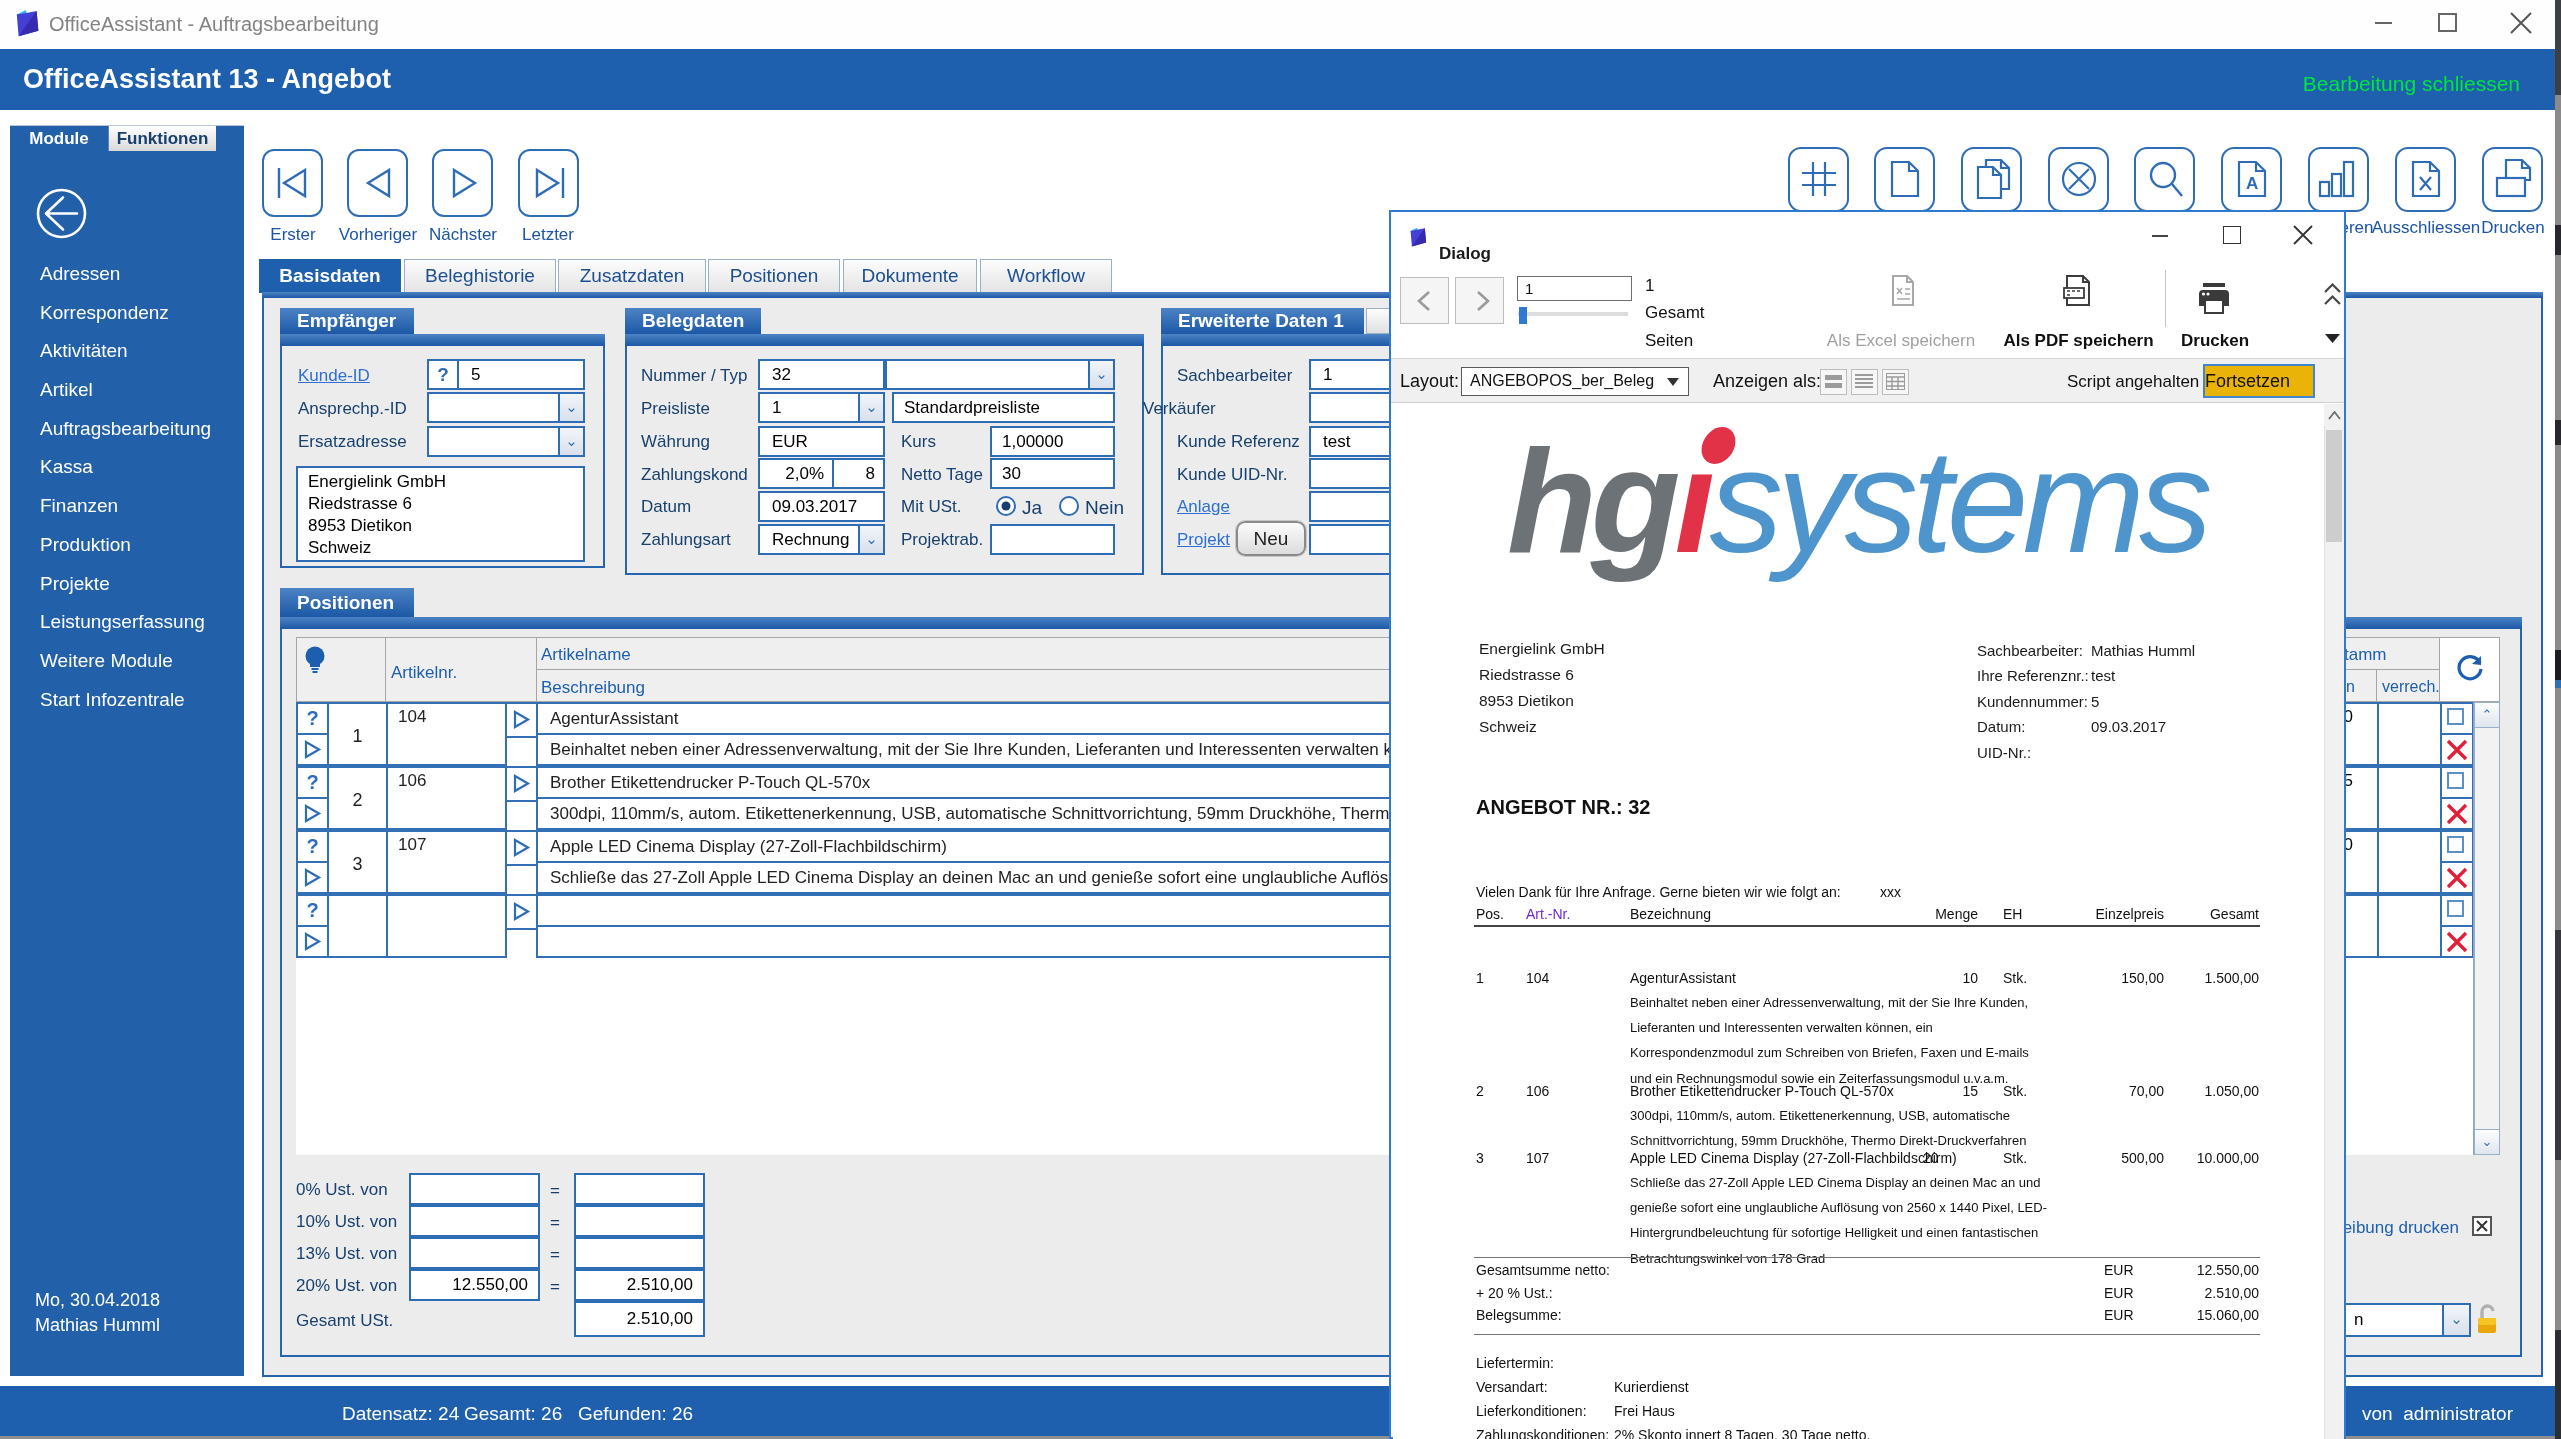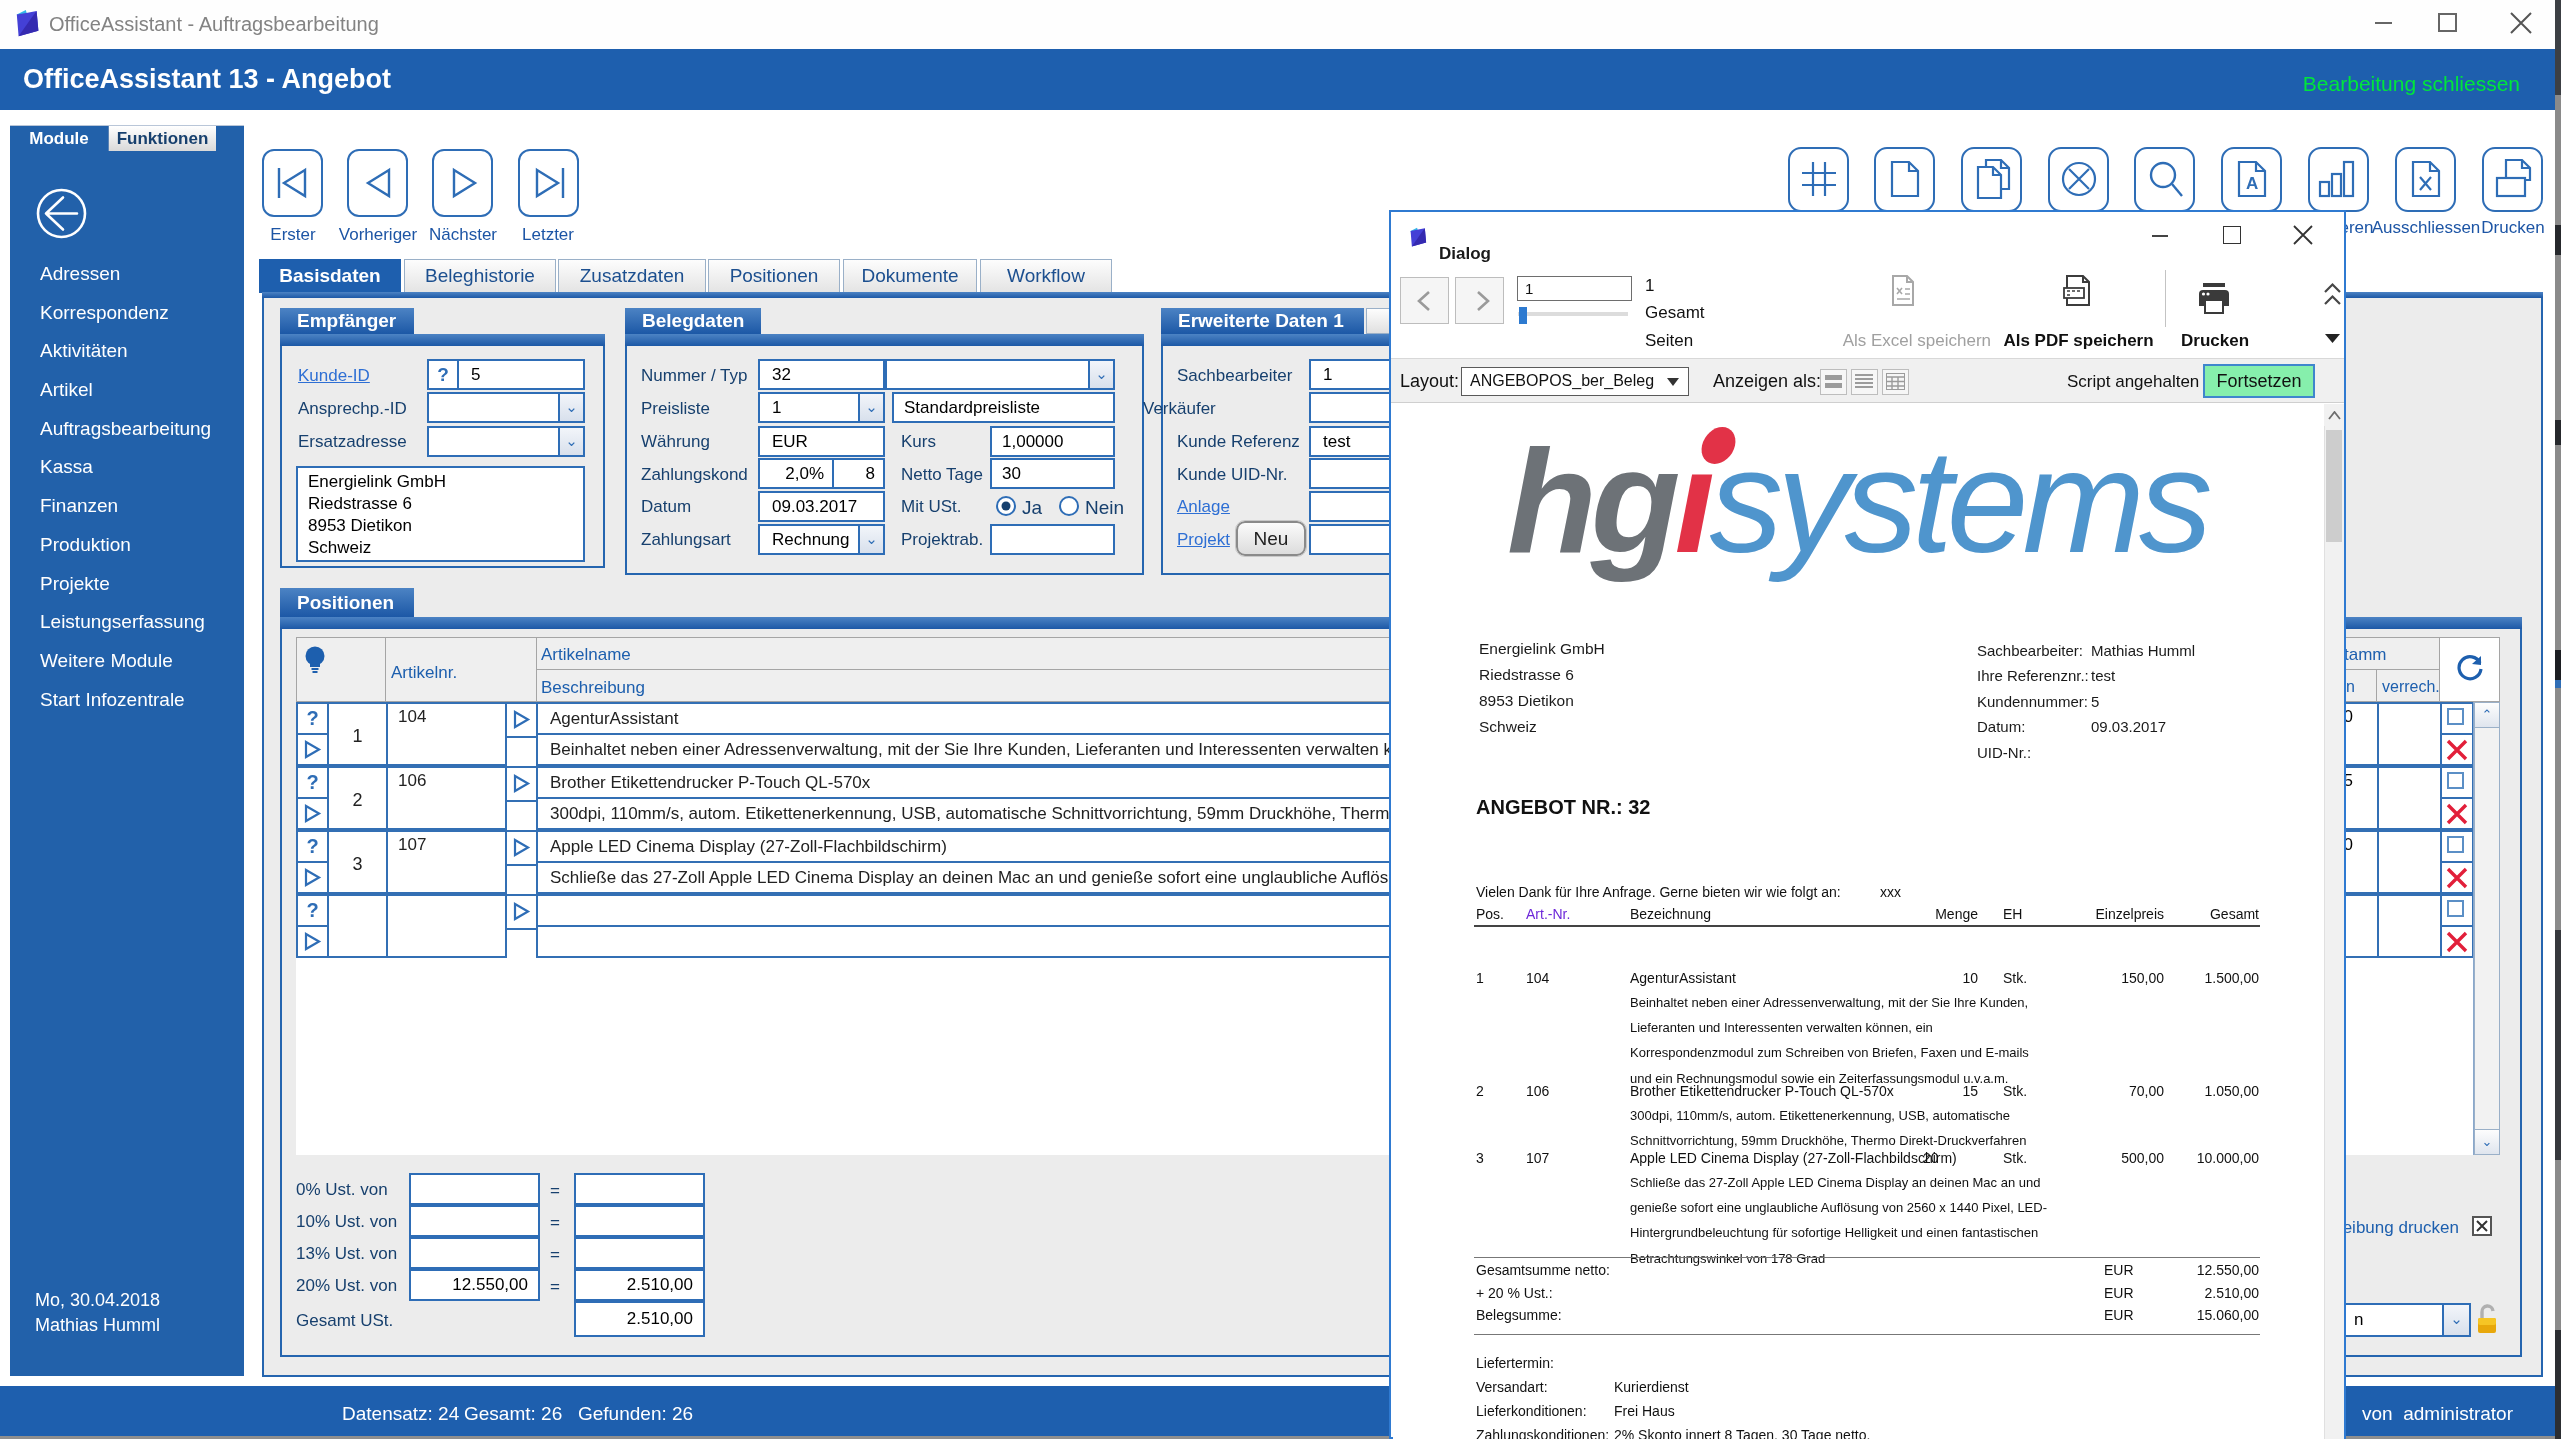--- a/index.html
+++ b/index.html
@@ -452,21 +452,21 @@
   <div class="abs" style="left:128px;top:95px;width:8px;height:17px;background:#2d7ad0"></div>
   <div class="abs" style="left:254px;top:64px;font-size:17px;color:#111">1</div>
   <div class="abs" style="left:254px;top:91px;font-size:17px;color:#111">Gesamt</div>
   <div class="abs" style="left:254px;top:119px;font-size:17px;color:#111">Seiten</div>
   <svg class="abs" style="left:500px;top:63px" width="24" height="31" viewBox="0 0 24 31">
     <path d="M2 1 H16 L22 7 V30 H2 Z" fill="none" stroke="#a8a8a8" stroke-width="2"></path>
     <path d="M16 1 V7 H22" fill="none" stroke="#a8a8a8" stroke-width="2"></path>
     <path d="M6 13 l5 6 M11 13 l-5 6" stroke="#a8a8a8" stroke-width="1.6"></path>
     <path d="M14 14 h5 M14 19 h5 M6 24 h13" stroke="#a8a8a8" stroke-width="1.6"></path>
   </svg>
-  <div class="abs" style="left:420px;top:119px;width:180px;text-align:right;font-size:17px;color:#a0a0a0">Als Excel speichern</div>
+  <div class="abs" style="left:420px;top:119px;width:180px;text-align:center;font-size:17px;color:#a0a0a0">Als Excel speichern</div>
   <svg class="abs" style="left:672px;top:63px" width="28" height="31" viewBox="0 0 28 31">
     <path d="M4 1 H20 L26 7 V30 H4 Z" fill="none" stroke="#3c3c3c" stroke-width="2"></path>
     <path d="M20 1 V7 H26" fill="none" stroke="#3c3c3c" stroke-width="2"></path>
     <rect x="1" y="13" width="20" height="10" fill="#fff" stroke="#3c3c3c" stroke-width="1.8"></rect>
     <path d="M4 16 h3 M9 16 h3 M14 16 h3 M4 20 h3" stroke="#3c3c3c" stroke-width="1.4"></path>
   </svg>
   <div class="abs" style="left:600px;top:119px;width:175px;text-align:center;font-size:17px;font-weight:bold;color:#111">Als PDF speichern</div>
   <div class="abs" style="left:774px;top:58px;width:1px;height:57px;background:#c3c3c3"></div>
   <svg class="abs" style="left:806px;top:70px" width="34" height="33" viewBox="0 0 34 33">
     <rect x="6" y="1" width="22" height="4" fill="#3a3a3a"></rect>
@@ -496,21 +496,21 @@
   <div class="abs" style="left:460px;top:157px;width:27px;height:26px;background:#f6f6f6;border:1px solid #bdbdbd"></div>
   <svg class="abs" style="left:464px;top:162px" width="19" height="16">
       <path d="M0 1 h18 M0 5 h18 M0 9 h18 M0 13 h18" stroke="#9b9b9b" stroke-width="2"></path>
     </svg>
   <div class="abs" style="left:491px;top:157px;width:27px;height:26px;background:#f6f6f6;border:1px solid #bdbdbd"></div>
   <svg class="abs" style="left:495px;top:161px" width="19" height="17">
       <rect x="0.5" y="0.5" width="18" height="16" fill="none" stroke="#9b9b9b"></rect>
       <path d="M0 4 h18 M6 4 v13 M12 4 v13 M0 8.5 h18 M0 13 h18" stroke="#9b9b9b" stroke-width="1.4"></path>
     </svg>
   <div class="abs" style="left:676px;top:160px;font-size:17px;color:#111">Script angehalten</div>
-  <div class="abs" style="left:812px;top:152px;width:112px;height:34px;background:#86efac;border:2px solid #3f86cd;font-size:18px;color:#111;text-align:center;line-height:30px">Fortsetzen</div>
+  <div class="abs" style="left:812px;top:152px;width:112px;height:34px;background:#eab308;border:2px solid #3f86cd;font-size:18px;color:#111;text-align:left;line-height:30px">Fortsetzen</div>
 
   <div class="abs" style="left:2px;top:192px;width:931px;height:1035px;background:#fff;overflow:hidden">
 
     <div class="abs" style="left:114px;top:24px;font-style:italic;font-size:147px;line-height:1;letter-spacing:-6px">
       <span style="color:#6d7277;font-weight:bold">hg</span><span style="color:#e23247;font-weight:bold">ı</span><span style="color:#4f95cd">systems</span>
     </div>
     <div class="abs" style="left:309px;top:23px;width:33px;height:37px;background:#e23247;border-radius:50%;transform:skewX(-12deg)"></div>
 
     <div class="abs" style="left:86px;top:232px;font-size:15.5px;line-height:26px;color:#1a1a1a">Energielink GmbH<br>Riedstrasse 6<br>8953 Dietikon<br>Schweiz</div>
     <div class="abs" style="left:584px;top:234px;font-size:15px;line-height:25.4px;color:#1a1a1a">Sachbearbeiter:<br>Ihre Referenznr.:<br>Kundennummer:<br>Datum:<br>UID-Nr.:</div>

